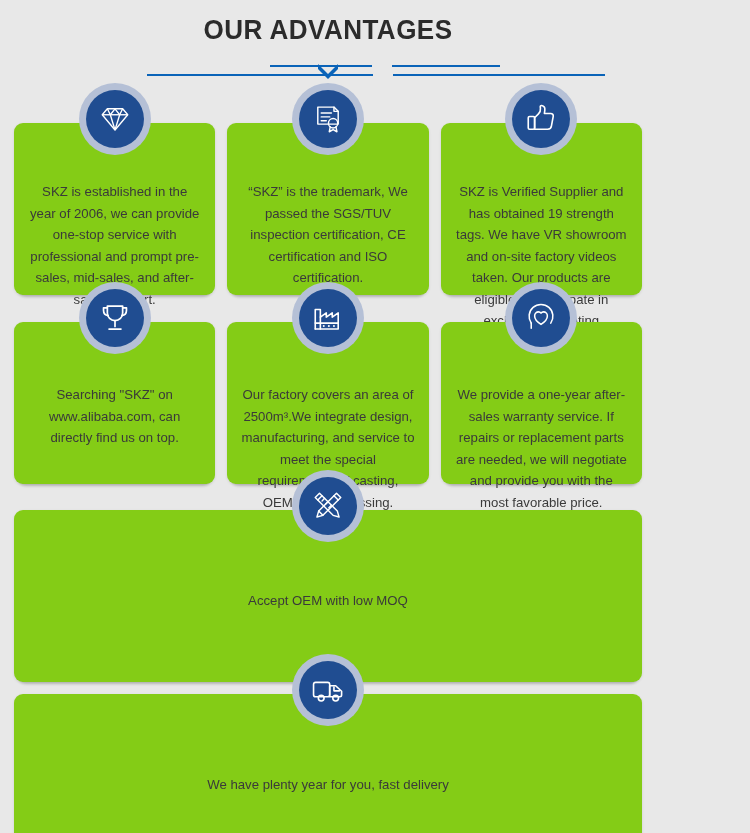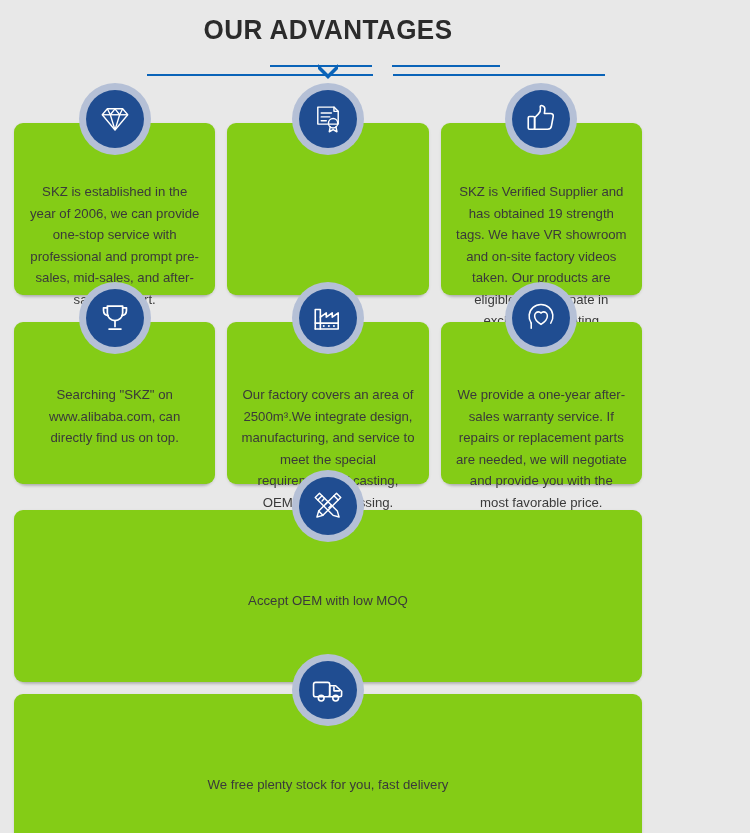--- a/index.html
+++ b/index.html
@@ -195,20 +195,21 @@
                 <path d="M8 6 H27 L32 11 V26 H8 Z"></path>
                 <path d="M27 6 V11 H32"></path>
                 <path d="M12 13 H24"></path>
                 <path d="M12 17.5 H22"></path>
                 <path d="M12 22 H18"></path>
                 <circle cx="26" cy="25" r="5.5"></circle>
                 <path d="M22.6 29.2 L21.5 35 L26 32.6 L30.5 35 L29.4 29.2"></path>
               </svg>
             </div>
           </div>
+          <p class="card-text">“SKZ” is the trademark, We passed the SGS/TUV inspection certification, CE certification and ISO certification.</p>
         </div>
       </div>
 
       <div class="card-wrap">
         <div class="card-shadowbar"></div>
         <div class="card card-r1">
           <div class="badge">
             <div class="badge-inner">
               <svg viewBox="0 0 40 40" xmlns="http://www.w3.org/2000/svg" fill="none" stroke="#ffffff" stroke-width="1.9" stroke-linecap="round" stroke-linejoin="round">
                 <rect x="5" y="17" width="7.5" height="15" rx="1.5"></rect>
@@ -309,21 +310,21 @@
             <div class="badge-inner">
               <svg viewBox="0 0 40 40" xmlns="http://www.w3.org/2000/svg" fill="none" stroke="#ffffff" stroke-width="1.9" stroke-linecap="round" stroke-linejoin="round">
                 <rect x="3" y="11" width="19" height="17" rx="2.5"></rect>
                 <path d="M22 15 H29 L36 21.5 V26 C36 27.1 35.1 28 34 28 H22 Z"></path>
                 <path d="M27 16.5 L27 21 H33.5"></path>
                 <circle cx="12" cy="29.5" r="3.4"></circle>
                 <circle cx="29" cy="29.5" r="3.4"></circle>
               </svg>
             </div>
           </div>
-          <p class="card-text">We free plenty stock for you, fast delivery</p>
+          <p class="card-text">We have plenty year for you, fast delivery</p>
         </div>
       </div>
 
       <div class="card-wrap">
         <div class="card-shadowbar"></div>
         <div class="card card-r3">
           <div class="badge">
             <div class="badge-inner">
               <svg viewBox="0 0 40 40" xmlns="http://www.w3.org/2000/svg" fill="none" stroke="#ffffff" stroke-width="1.8" stroke-linecap="round" stroke-linejoin="round">
                 <circle cx="20" cy="20" r="15"></circle>

